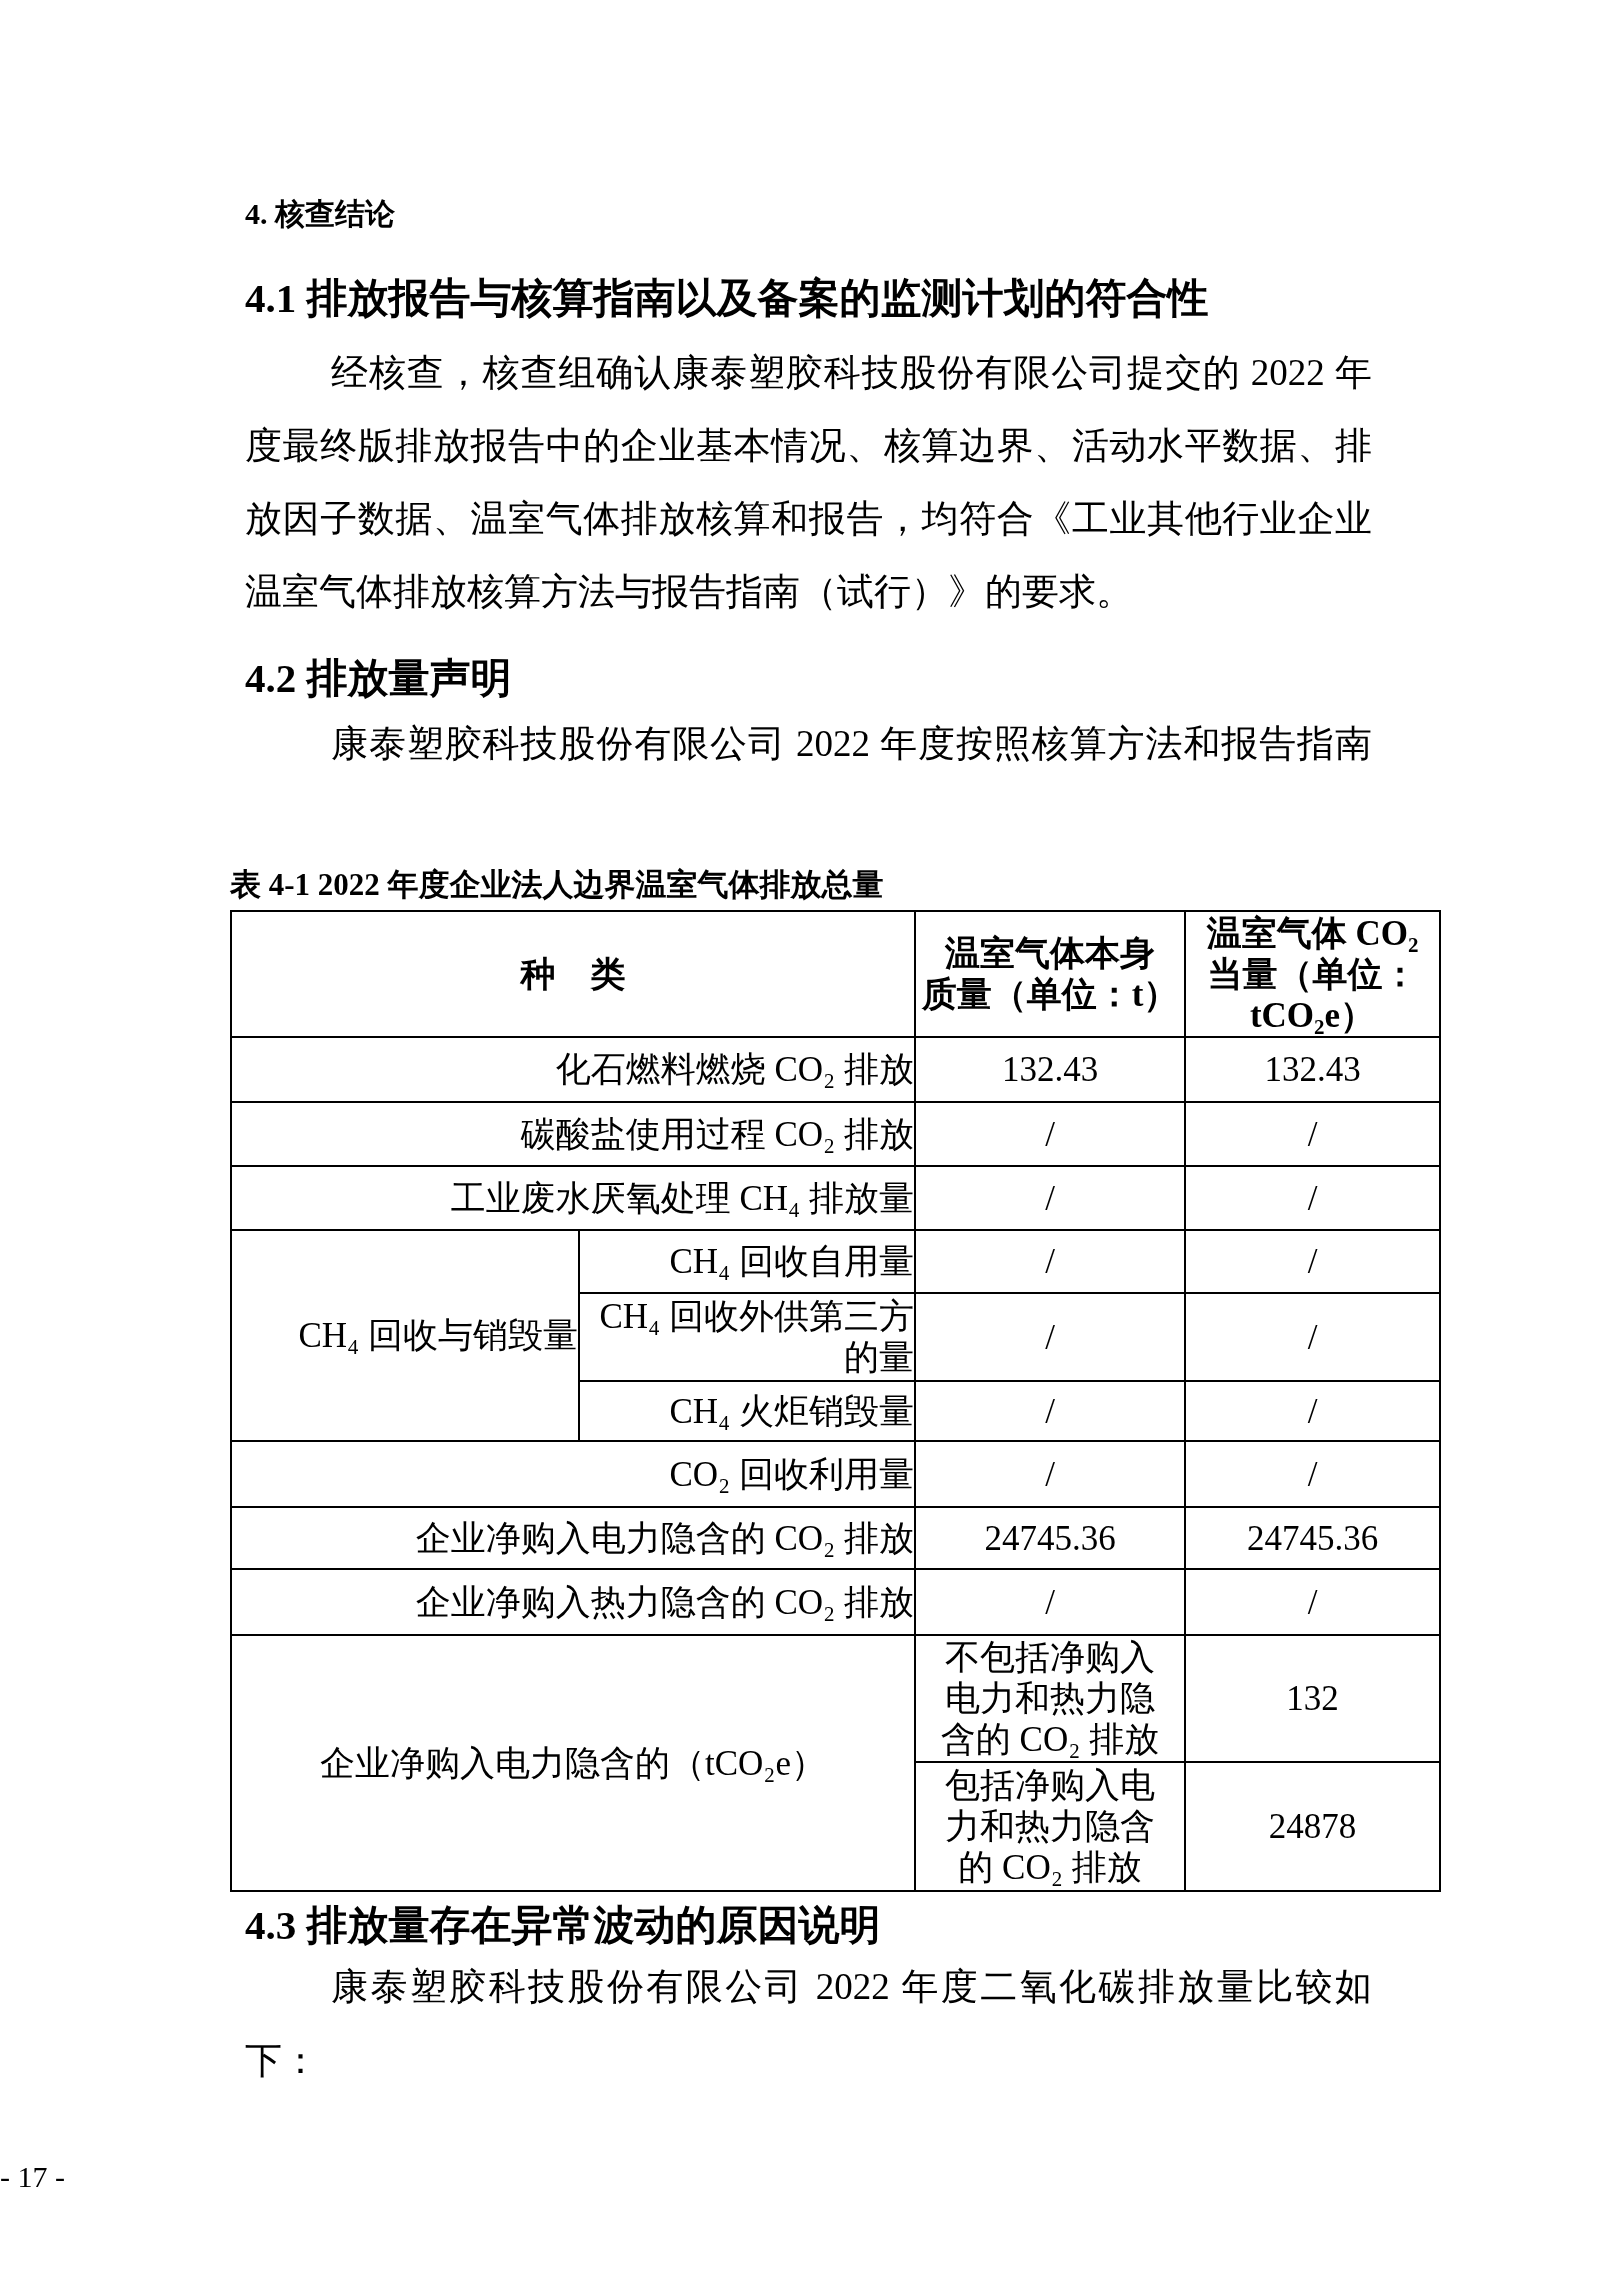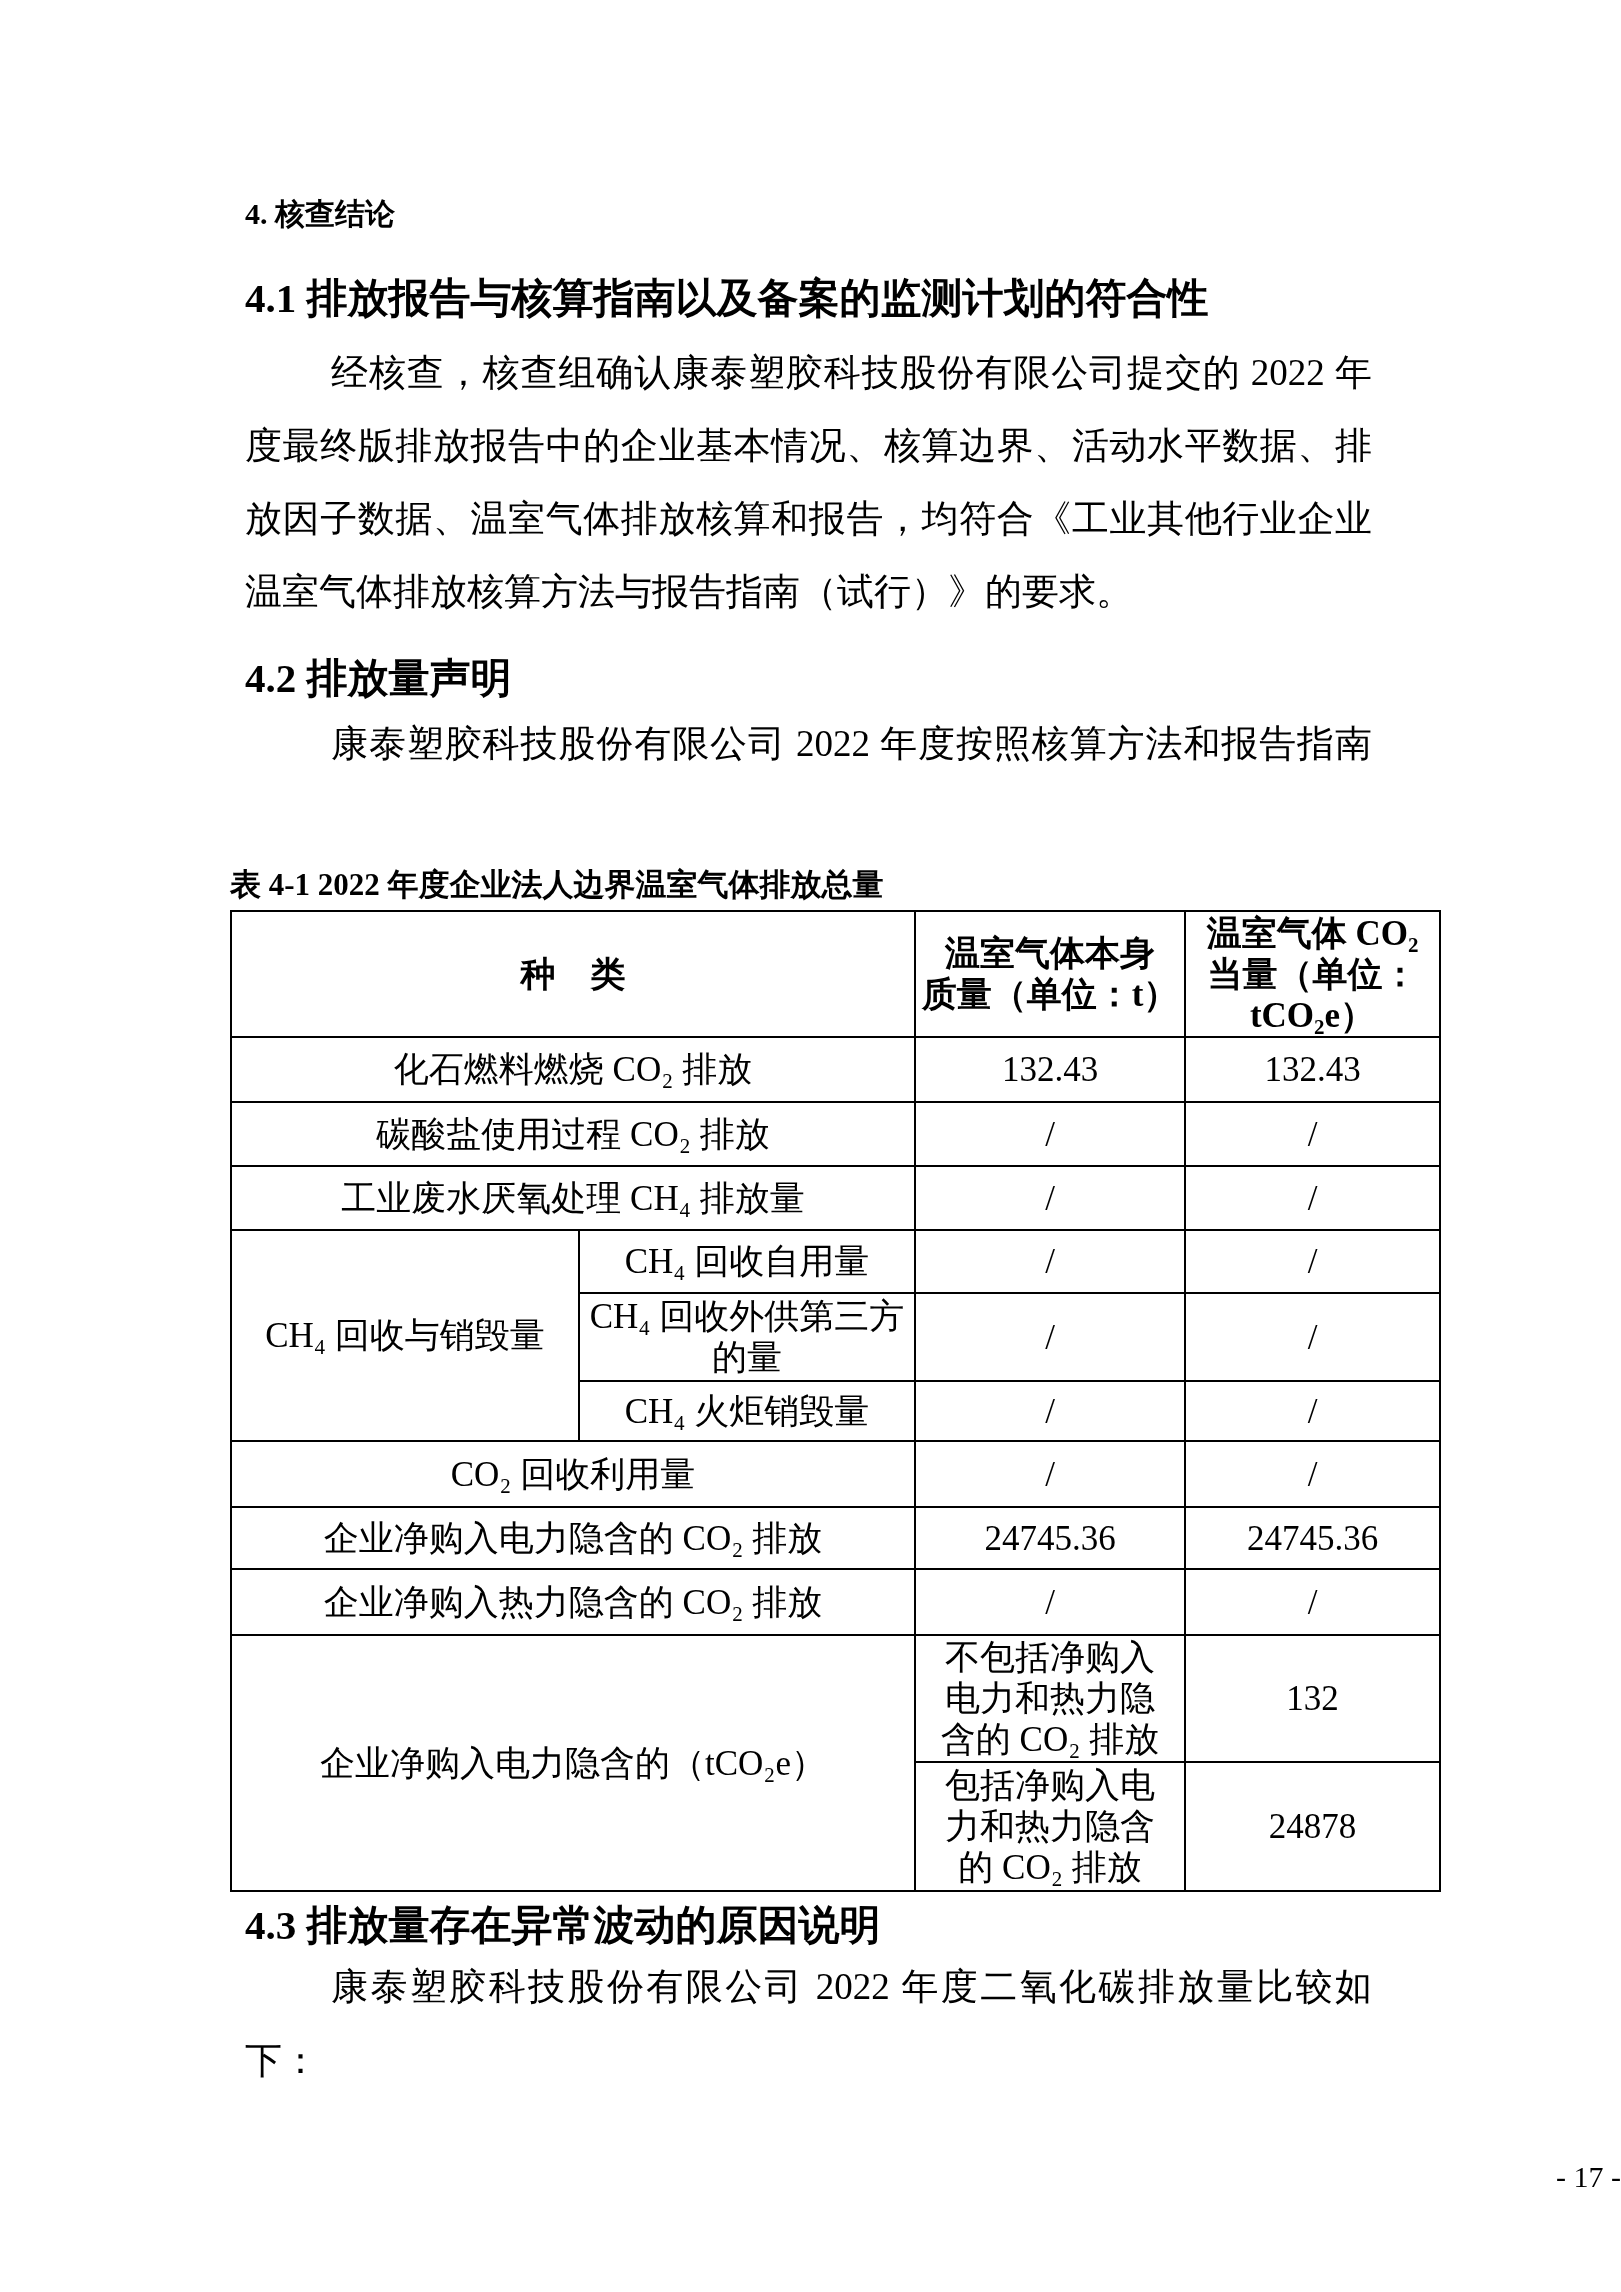--- a/index.html
+++ b/index.html
@@ -41,27 +41,27 @@
     position:absolute;left:230px;top:910px;width:1209px;
     border-collapse:collapse;table-layout:fixed;
     font-size:35px;line-height:41px;
   }
   .gtable td{
     border:2px solid #000;
     border-top-width:2.9px;border-bottom-width:2.9px;
     vertical-align:middle;padding:0;
     overflow:hidden;
   }
-  .lbl{text-align:center;padding-left:15.7px;padding-right:5.9px;font-family:Liberation Serif, serif;}
+  .lbl{text-align:right;padding-left:15.7px;padding-right:5.9px;font-family:Liberation Serif, serif;}
   .ctr{text-align:center;}
   .pre{white-space:pre-line;}
   .bold{font-weight:bold;}
   .pageno{
     position:absolute;left:0;top:2160px;width:1621px;
-    text-align:right;font-size:30px;
+    text-align:left;font-size:30px;
   }
 </style>
 </head>
 <body>
 
 <div class="page">
 
   <div class="h-main">4. 核查结论</div>
 
   <div class="h-sub" id="h41">4.1 排放报告与核算指南以及备案的监测计划的符合性</div>

